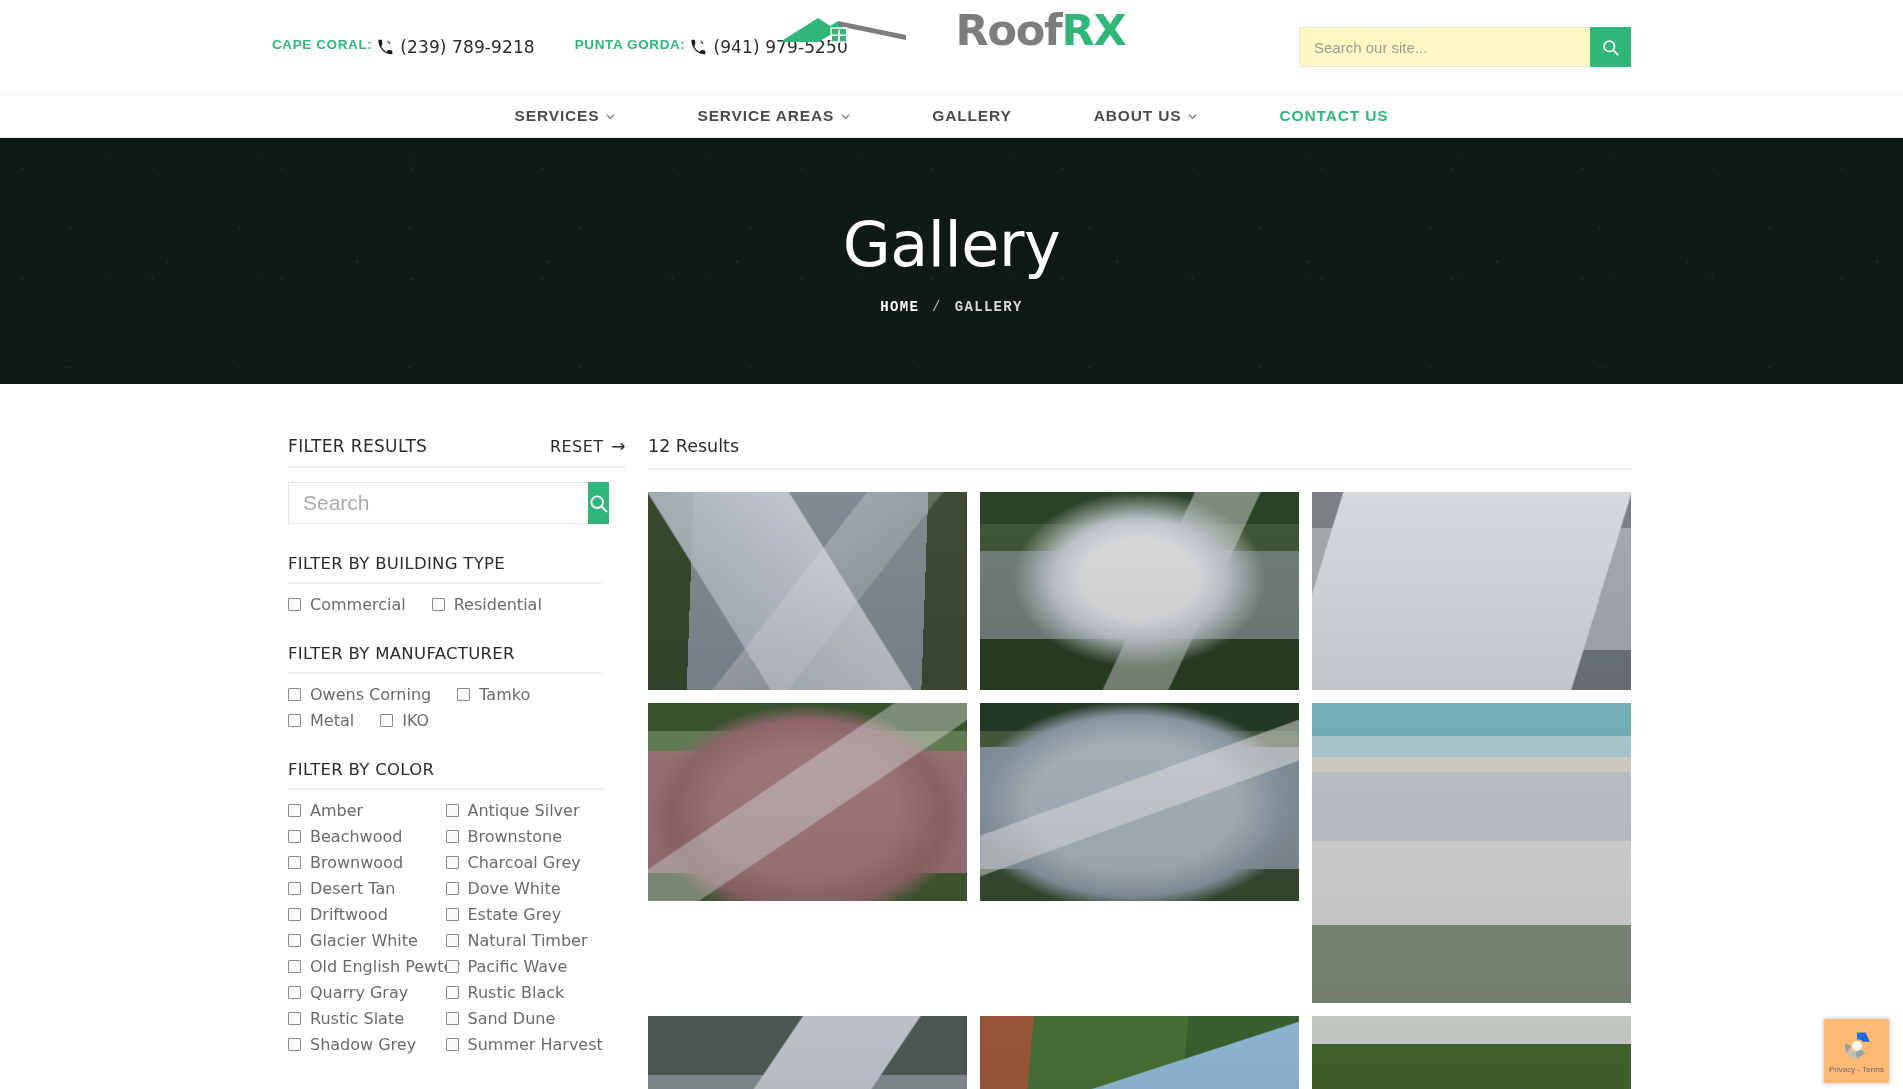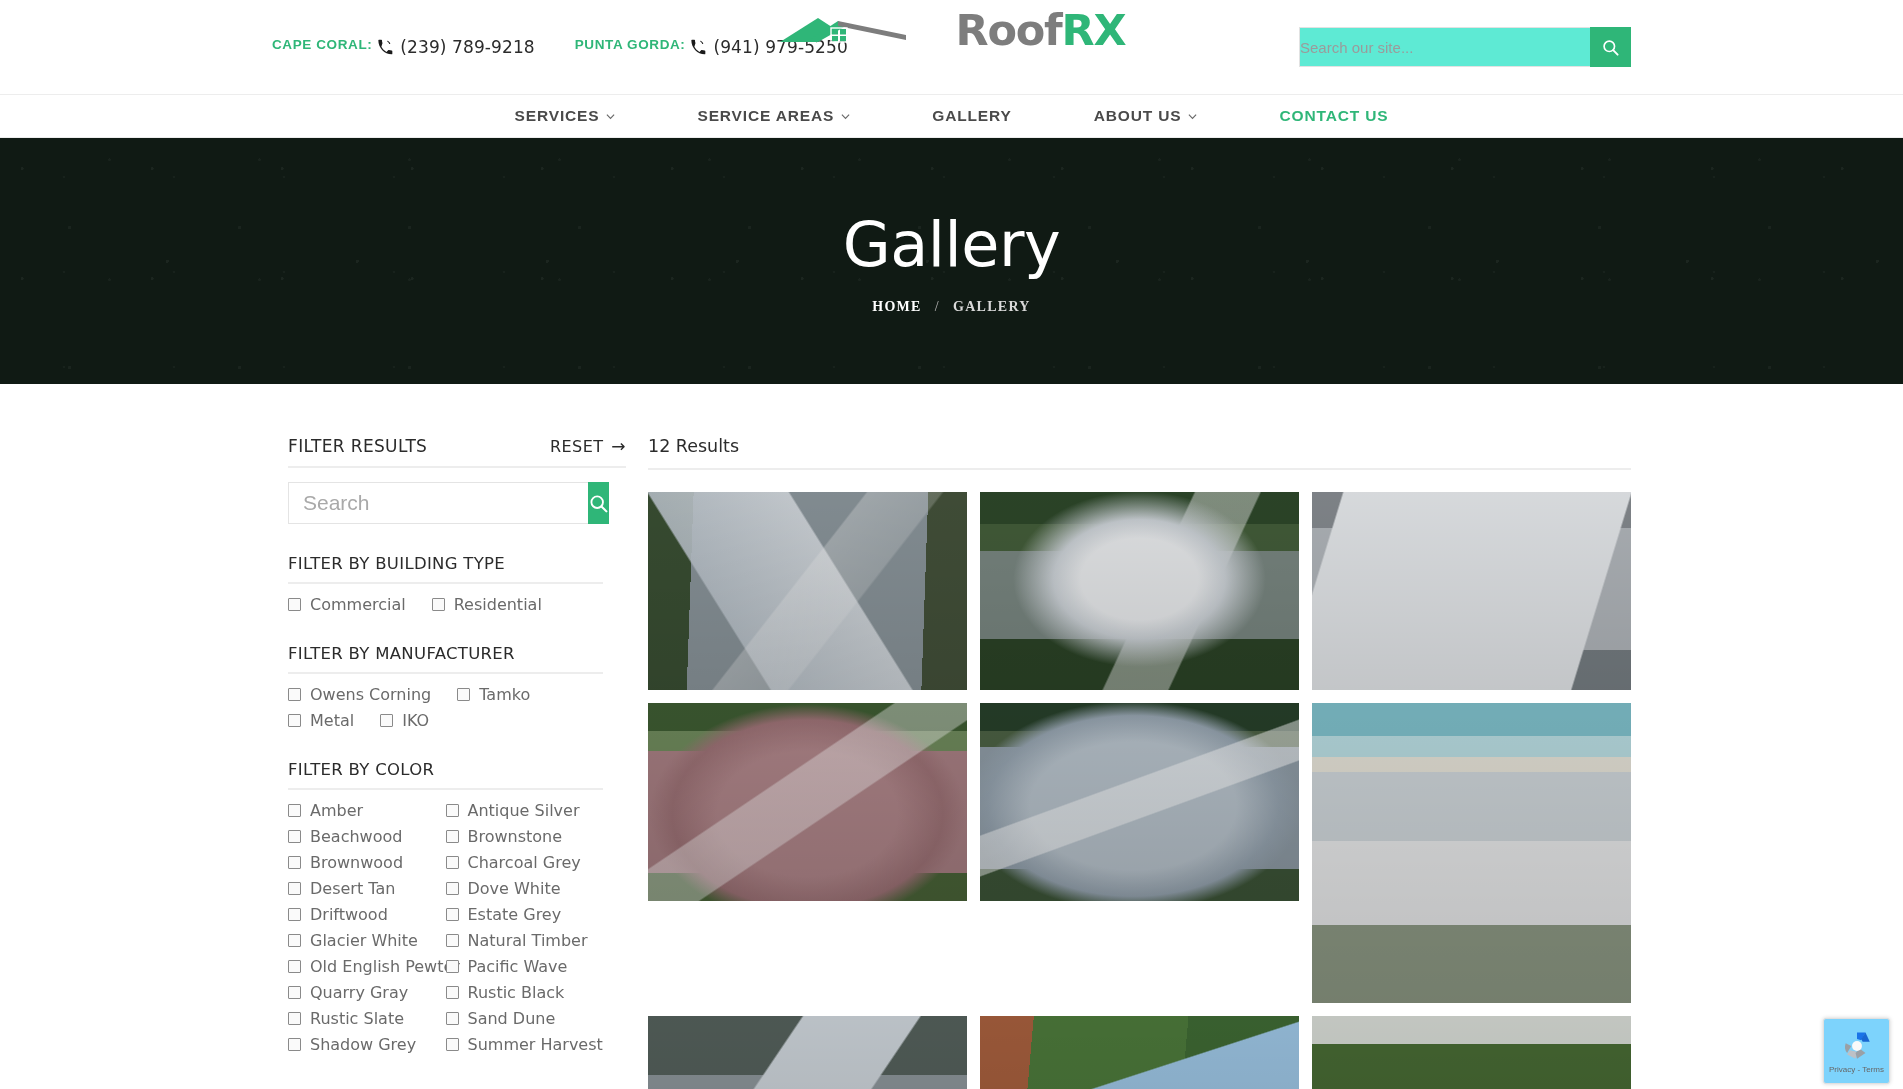--- a/index.html
+++ b/index.html
@@ -66,26 +66,26 @@
     position: absolute;
     right: 272px;
     display: flex;
     height: 40px;
     width: 332px;
   }
   .site-search input {
     flex: 1;
     border: 1px solid #e2e2e2;
     border-right: none;
-    padding: 0 0;
+    padding: 0 14px;
     font-size: 15px;
     color: #777;
     outline: none;
     font-family: "Liberation Sans", sans-serif;
-    background: #5eead4;
+    background: #fef9c3;
   }
   .site-search input::placeholder { color: #9b9b9b; }
   .site-search button {
     width: 41px;
     background: #2fb678;
     border: none;
     cursor: pointer;
     display: flex;
     align-items: center;
     justify-content: center;
@@ -143,21 +143,21 @@
     font-family: "DejaVu Sans", sans-serif;
   }
   .crumbs {
     display: flex;
     align-items: center;
     gap: 13px;
     font-size: 14px;
     font-weight: 700;
     letter-spacing: 1.3px;
     text-transform: uppercase;
-    font-family: Liberation Serif, serif;
+    font-family: Liberation Mono, monospace;
   }
   .crumbs .c-home { color: #ffffff; cursor: pointer; }
   .crumbs .c-sep { color: #b9b9b9; font-weight: 400; }
   .crumbs .c-cur { color: #d9d9d9; }
 
   
   .content {
     display: flex;
     padding: 52px 272px 0 288px;
     gap: 22px;
@@ -346,21 +346,21 @@
     pointer-events: none;
   }
 
   
   .recaptcha {
     position: absolute;
     right: 13px;
     bottom: 5px;
     width: 67px;
     height: 66px;
-    background: #7dd3fc;
+    background: #fdba74;
     border: 1px solid #e0e0e0;
     border-radius: 3px;
     box-shadow: 0 0 4px rgba(0,0,0,.18);
     display: flex;
     flex-direction: column;
     align-items: center;
     justify-content: center;
     gap: 2px;
   }
   .recaptcha-label {

